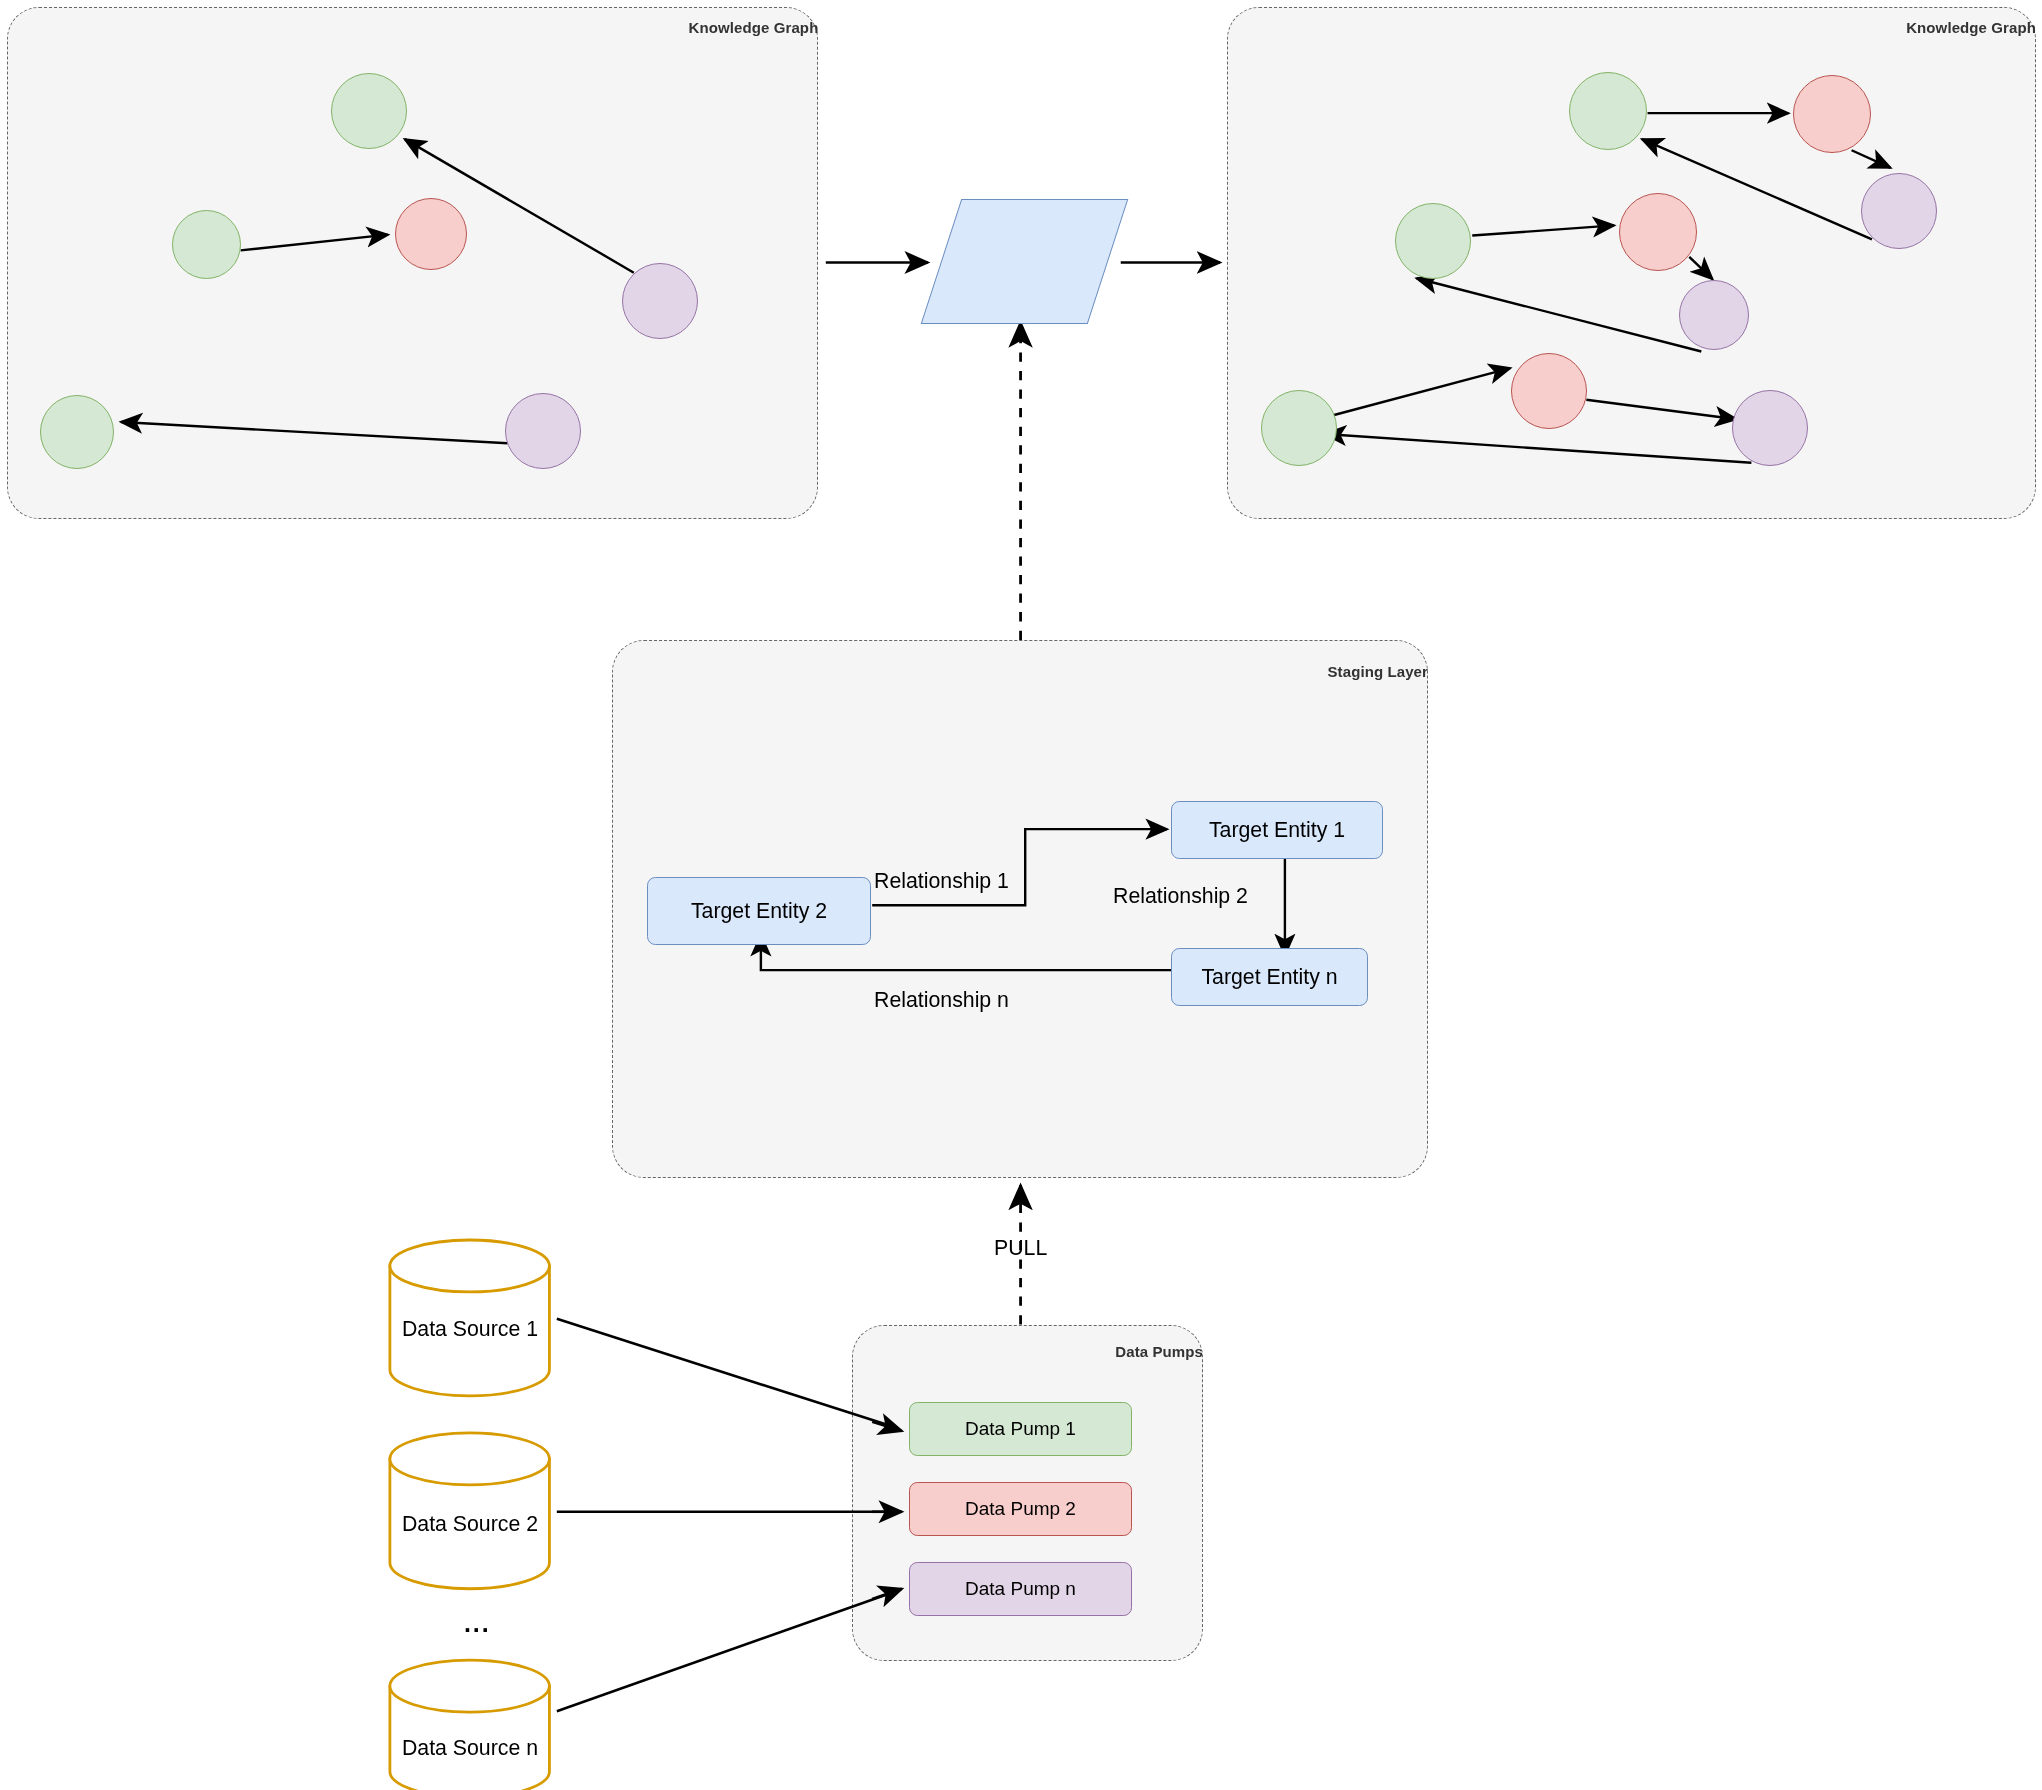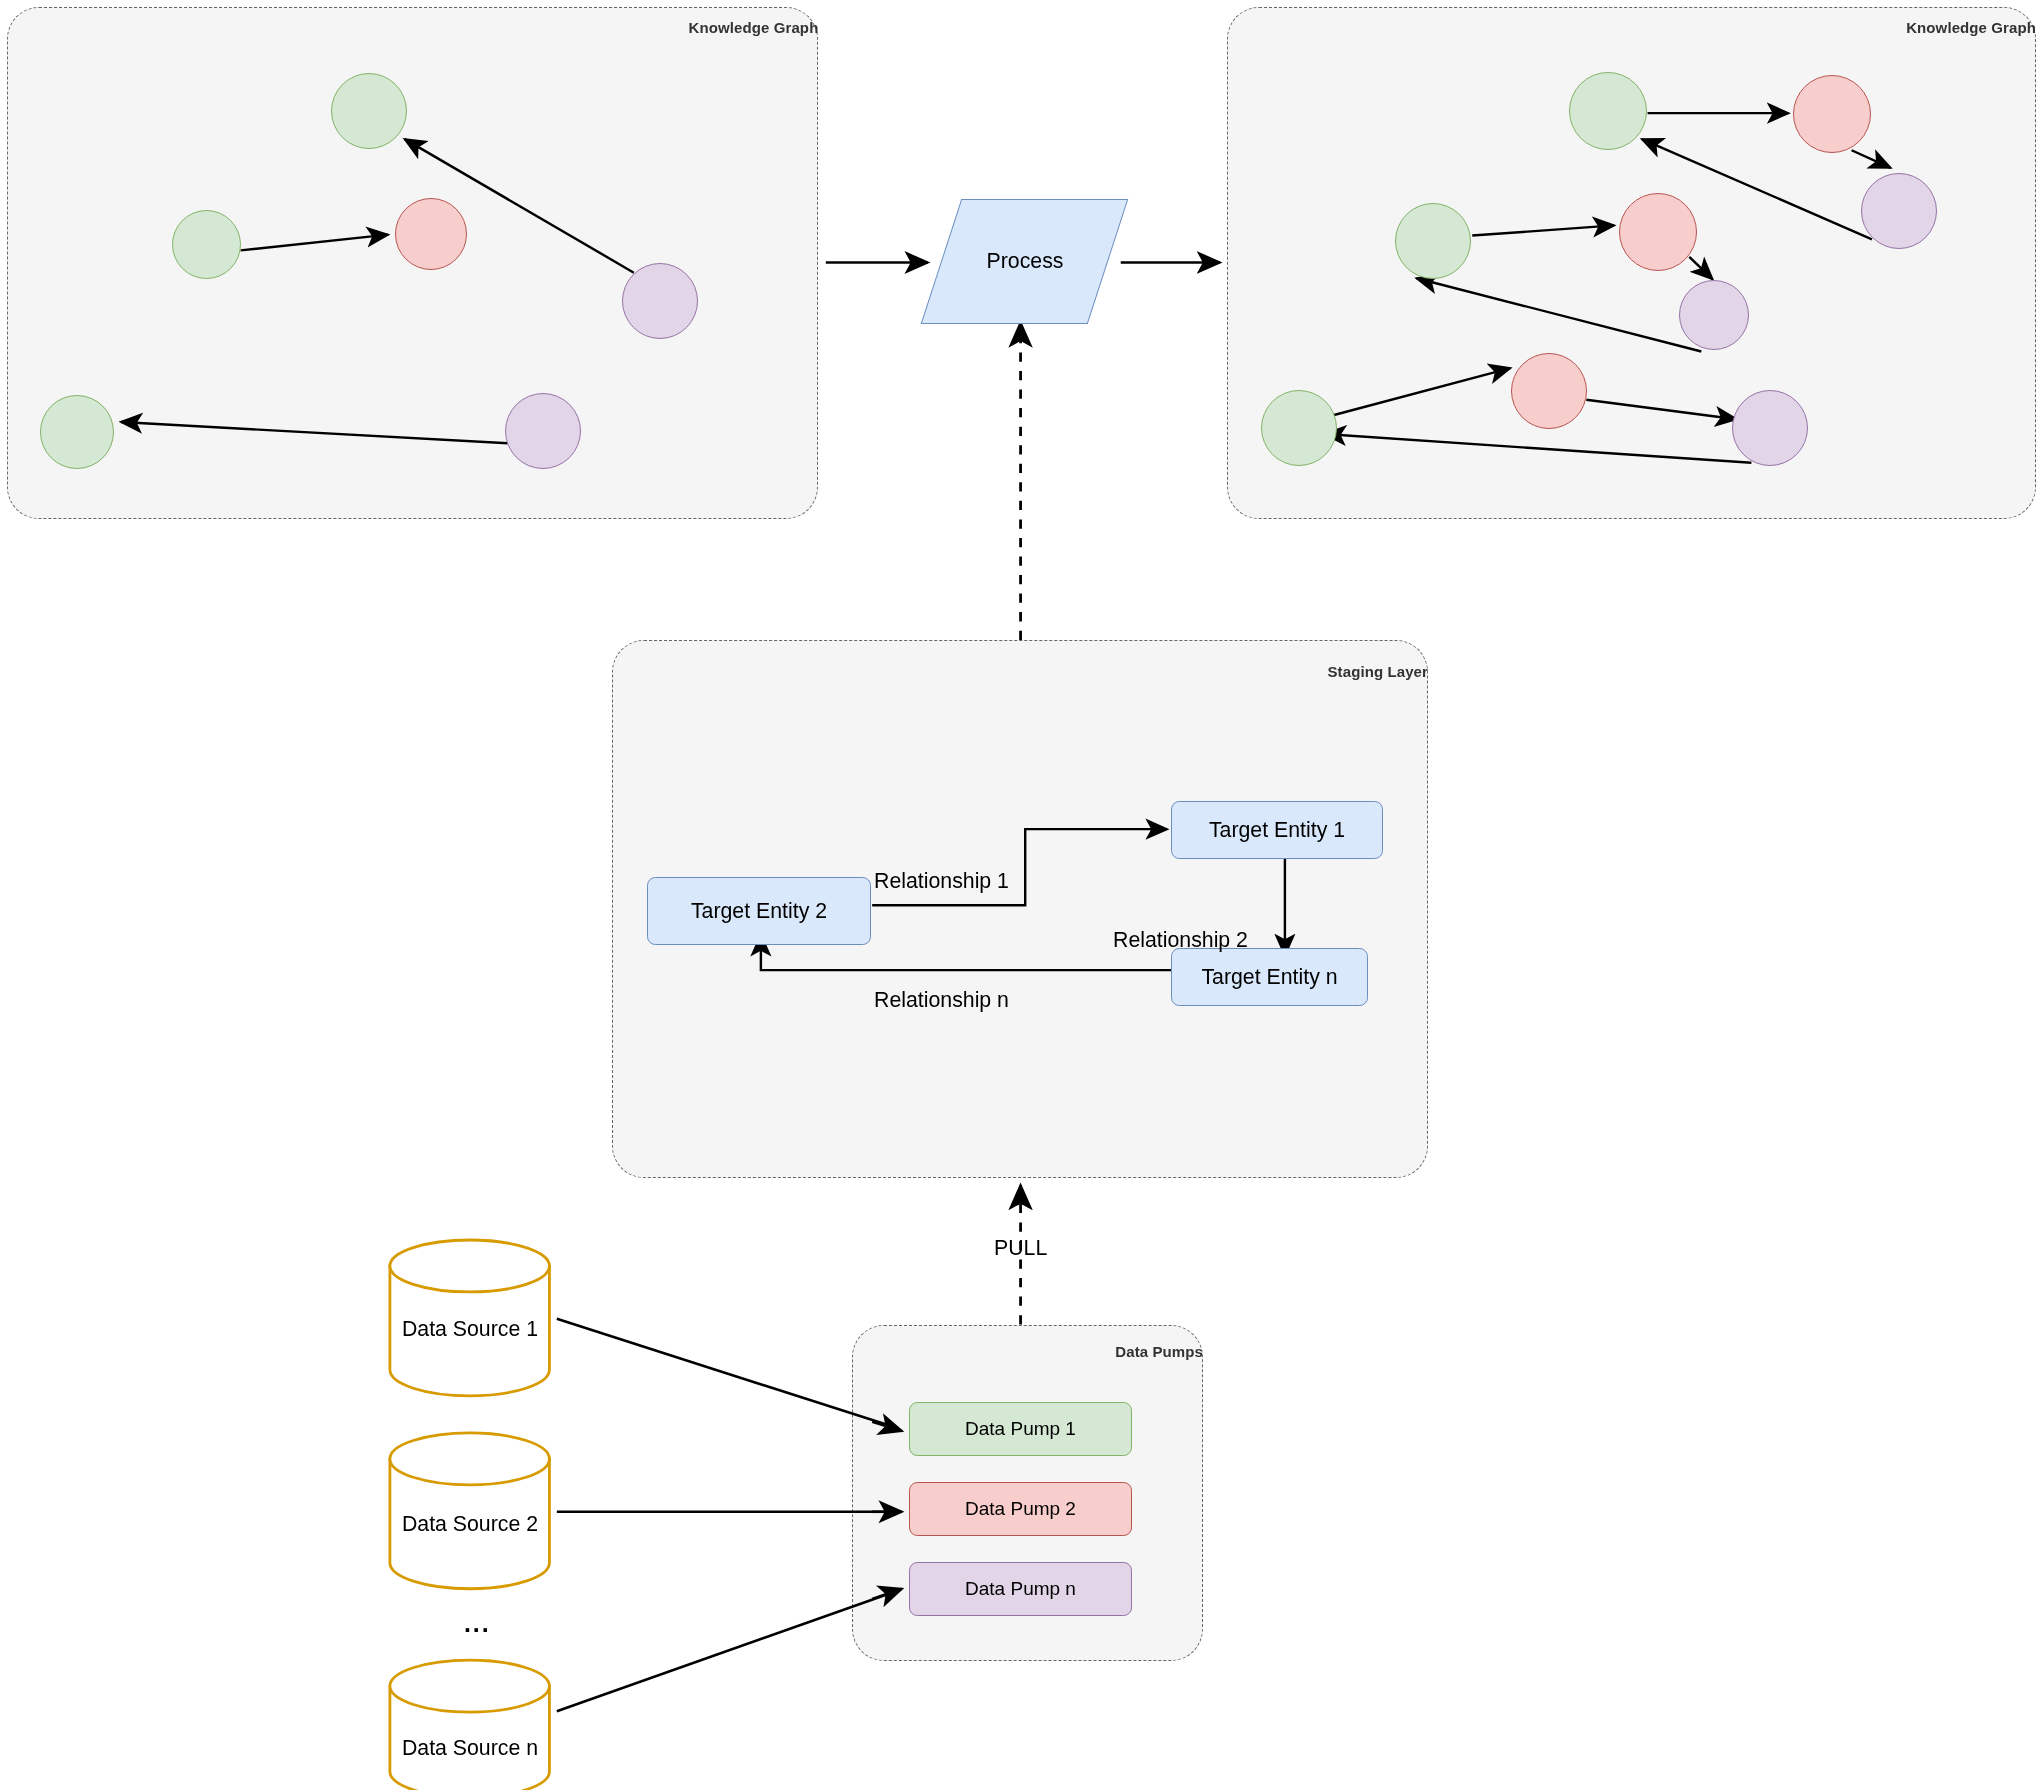--- a/index.html
+++ b/index.html
@@ -202,28 +202,27 @@
   <div class="node n-red" style="left:1793px; top:75px;  width:78px; height:78px;"></div>
   <div class="node n-green" style="left:1395px; top:203px; width:76px; height:76px;"></div>
   <div class="node n-red" style="left:1619px; top:193px; width:78px; height:78px;"></div>
   <div class="node n-purple" style="left:1679px; top:280px; width:70px; height:70px;"></div>
   <div class="node n-purple" style="left:1861px; top:173px; width:76px; height:76px;"></div>
   <div class="node n-red" style="left:1511px; top:353px; width:76px; height:76px;"></div>
   <div class="node n-purple" style="left:1732px; top:390px; width:76px; height:76px;"></div>
   <div class="node n-green" style="left:1261px; top:390px; width:76px; height:76px;"></div>
 
   <div class="process-shape" style="left:941px; top:199px; width:167px; height:125px;"></div>
-  <div class="process-label" style="left:932px; top:199px; width:186px; height:125px;">Process</div>
 
   <div class="entity-box" style="left:1171px; top:801px; width:212px; height:58px;">Target Entity 1</div>
   <div class="entity-box" style="left:647px; top:877px; width:224px; height:68px;">Target Entity 2</div>
   <div class="entity-box" style="left:1171px; top:948px; width:197px; height:58px;">Target Entity n</div>
 
   <div class="edge-label" style="left:874px; top:841px;margin-top:28px;">Relationship 1</div>
-  <div class="edge-label" style="left:1113px; top:884px;margin-top:44px;">Relationship 2</div>
+  <div class="edge-label" style="left:1113px; top:884px;">Relationship 2</div>
   <div class="edge-label" style="left:874px; top:988px;">Relationship n</div>
 
   <div class="edge-label" style="left:994px; top:1236px;">PULL</div>
 
   <div class="pump-box p-green" style="left:909px; top:1402px; width:223px; height:54px;">Data Pump 1</div>
   <div class="pump-box p-red" style="left:909px; top:1482px; width:223px; height:54px;">Data Pump 2</div>
   <div class="pump-box p-purple" style="left:909px; top:1562px; width:223px; height:54px;">Data Pump n</div>
 
   <div class="ds-label" style="left:377px; top:1317px; width:186px;">Data Source 1</div>
   <div class="ds-label" style="left:377px; top:1512px; width:186px;">Data Source 2</div>

